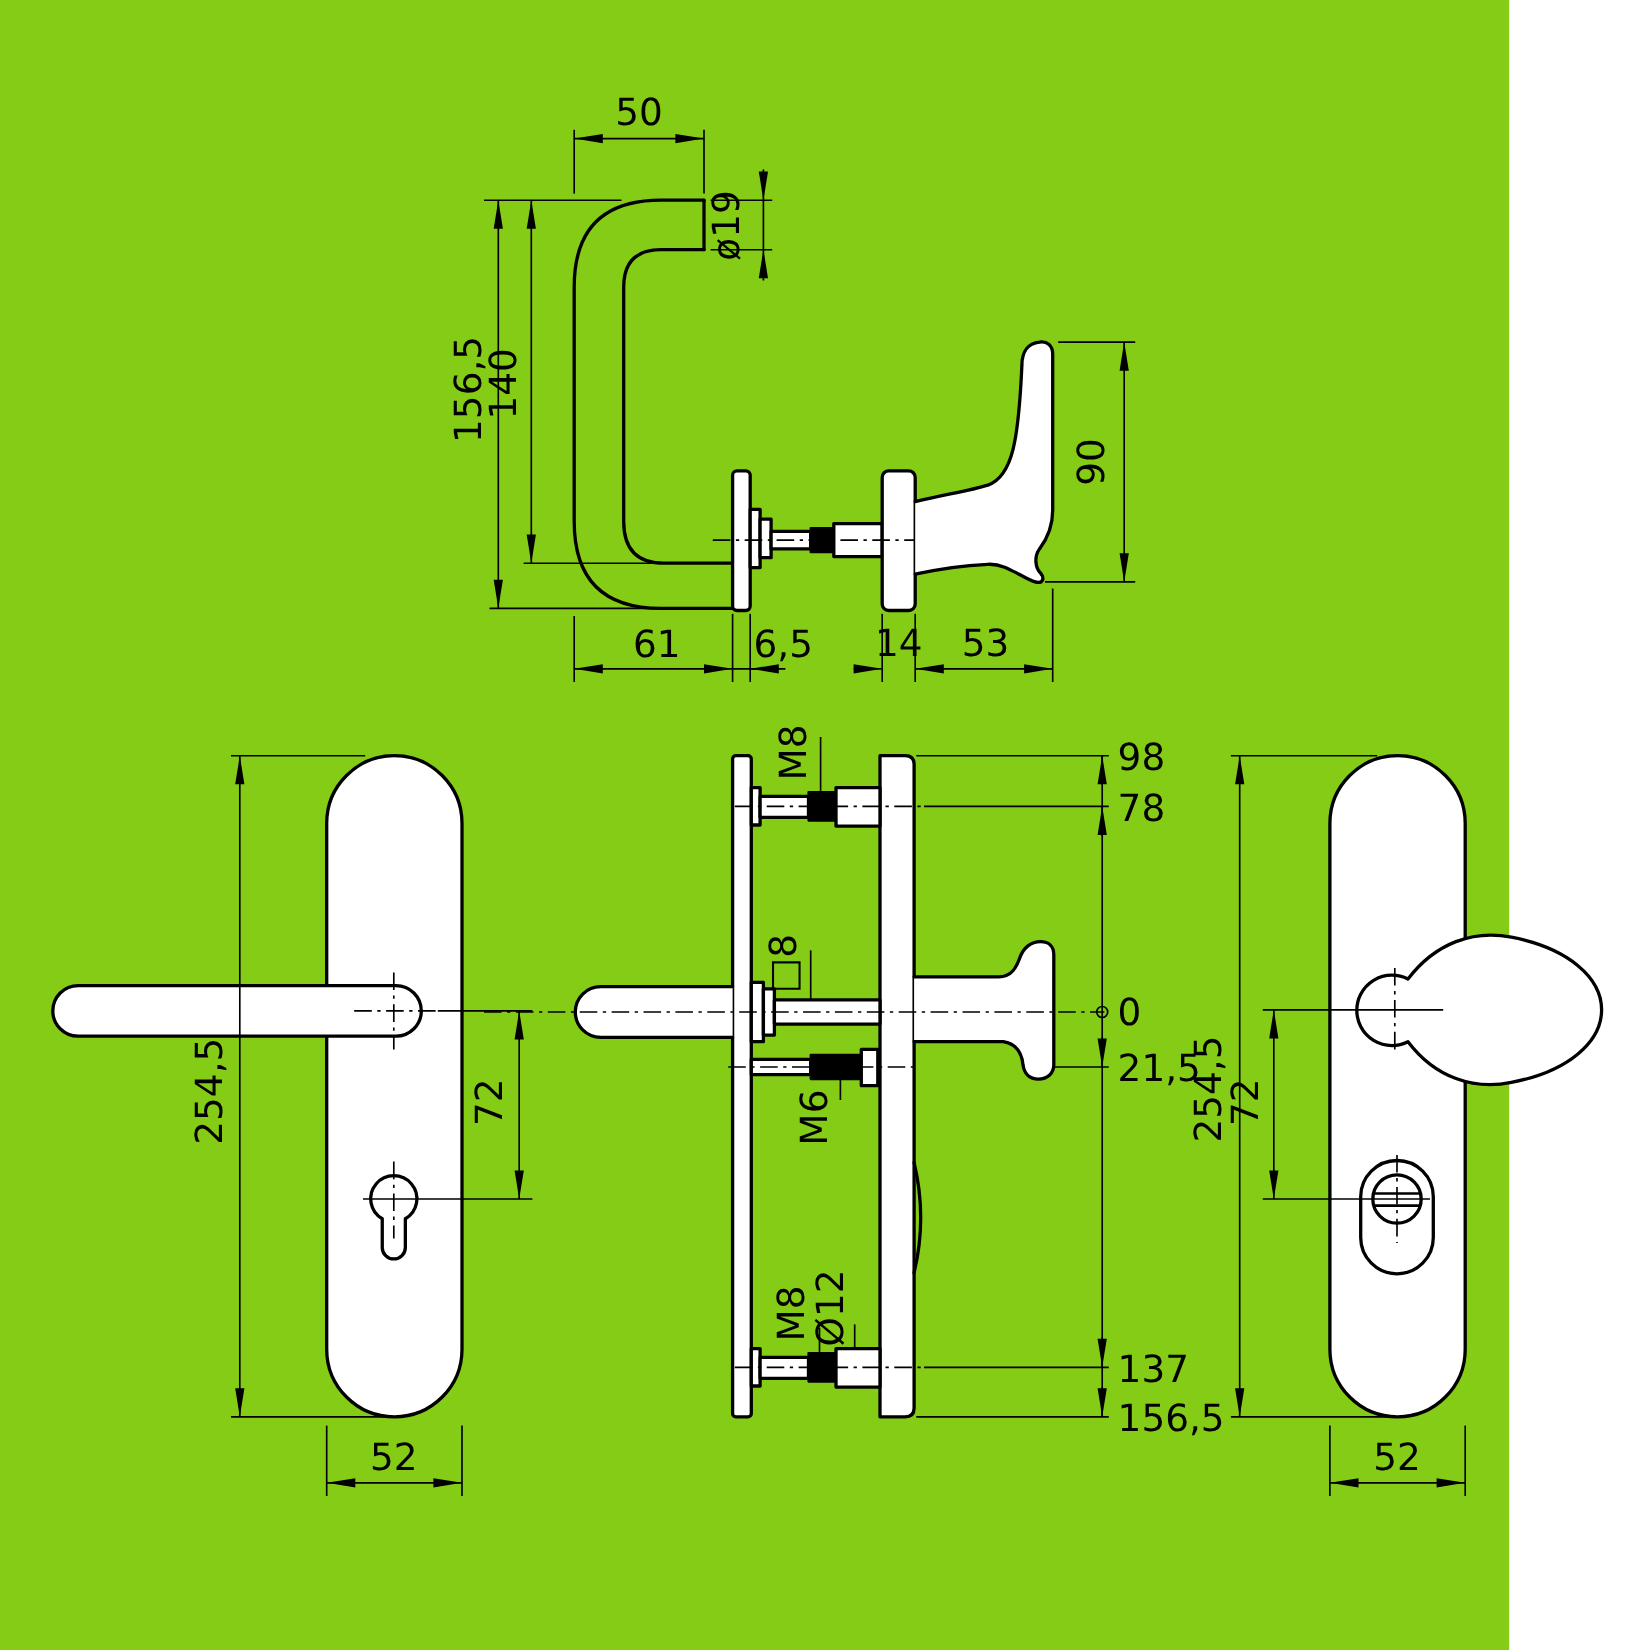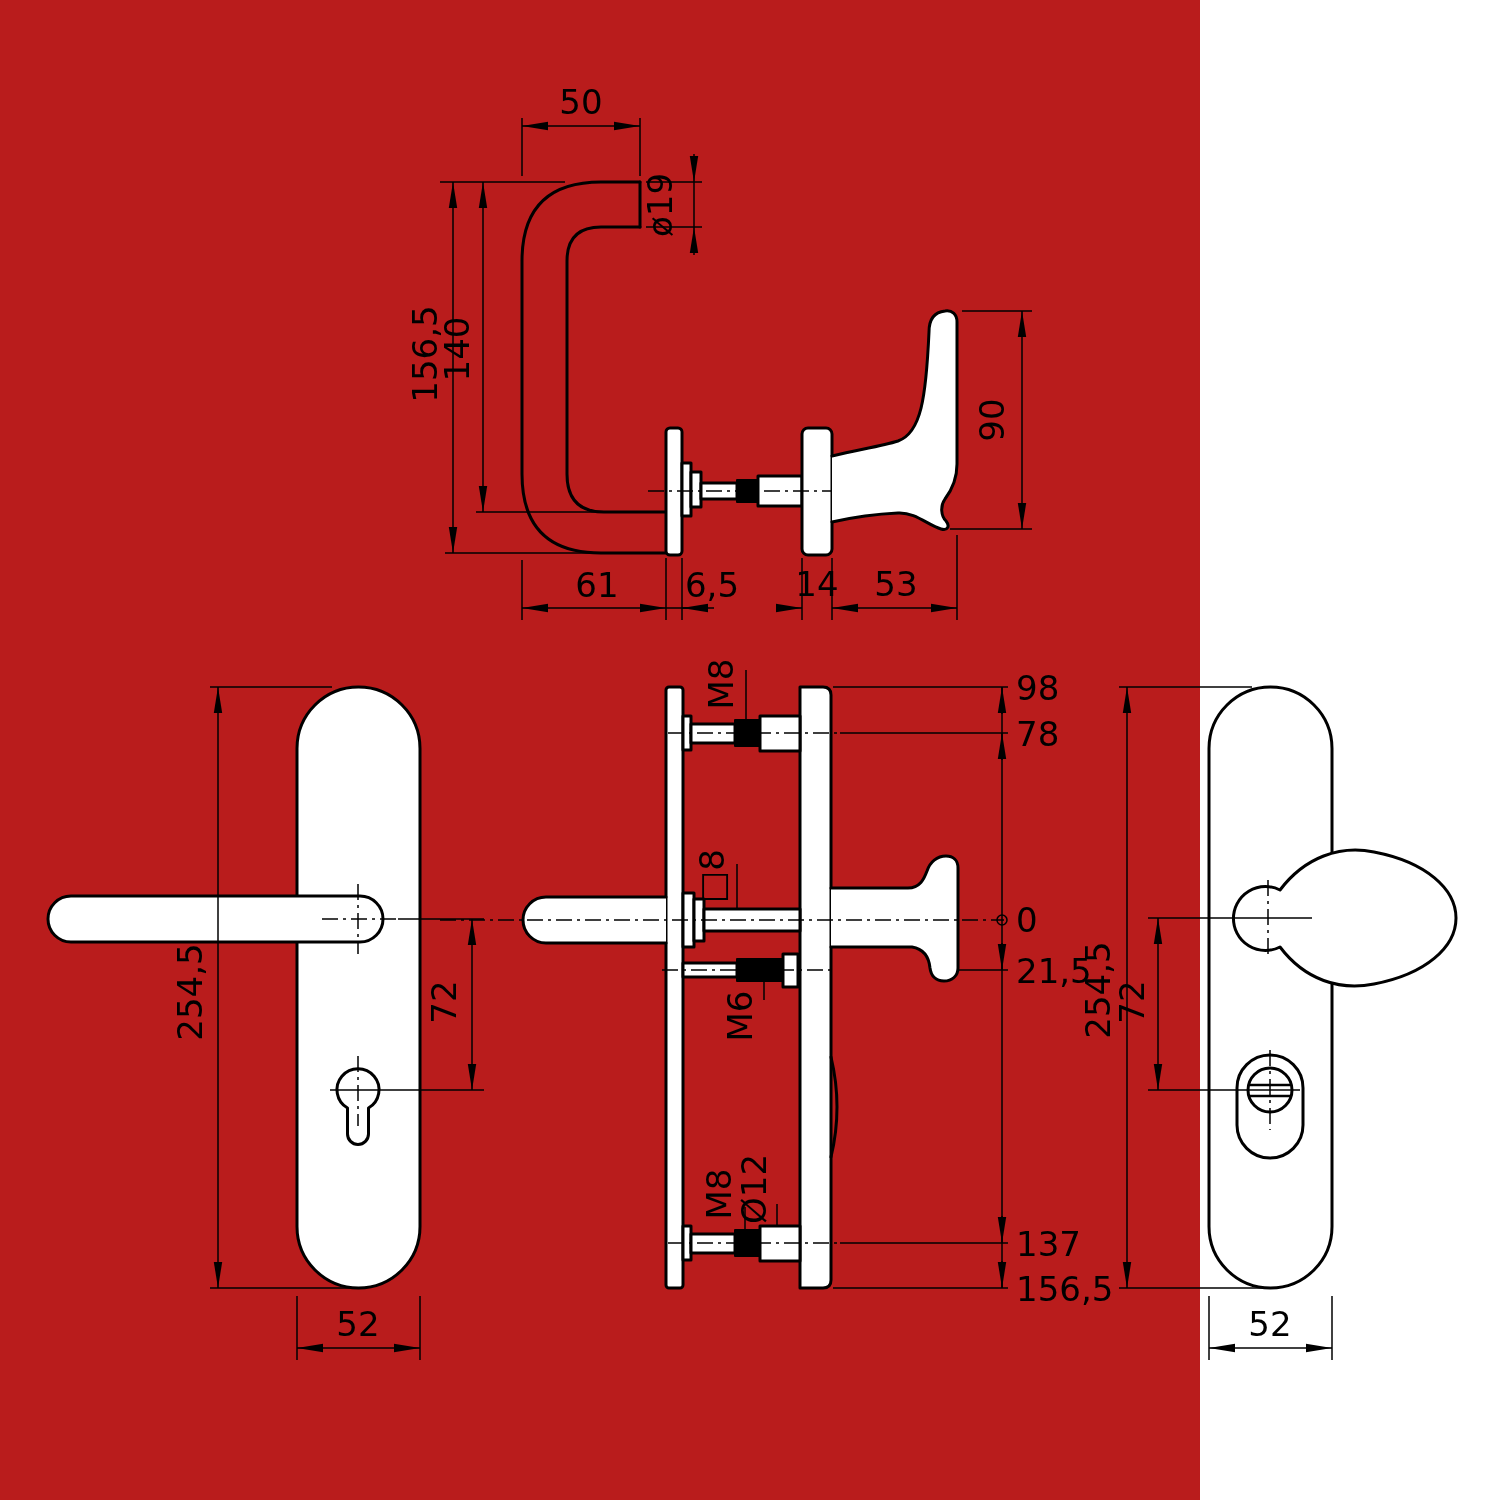--- a/index.html
+++ b/index.html
@@ -1,16 +1,16 @@
 <!DOCTYPE html>
 <html><head>
 <meta charset="utf-8">
 <style>
   html,body{margin:0;padding:0;background:#ffffff;}
-  .stage{width:1200px;height:1500px;background:#b91c1c;position:relative;}
+  .stage{width:1372px;height:1500px;background:#84cc16;position:relative;}
   svg{display:block;}
   .o  {fill:#ffffff;stroke:#000000;stroke-width:3;stroke-linejoin:round;stroke-linecap:round;}
   .on {fill:none;stroke:#000000;stroke-width:3;stroke-linejoin:round;stroke-linecap:round;}
   .blk{fill:#000000;stroke:#000000;stroke-width:2;stroke-linejoin:round;}
   .d  {fill:none;stroke:#000000;stroke-width:1.5;}
   .d2 {fill:none;stroke:#000000;stroke-width:2.4;}
   .cl {fill:none;stroke:#000000;stroke-width:1.5;stroke-dasharray:16 5 3 5;}
   .t  {font-family:"DejaVu Sans","Liberation Sans",sans-serif;font-size:34px;fill:#000;}
   .ta {text-anchor:middle;}
   .ts {text-anchor:start;}

